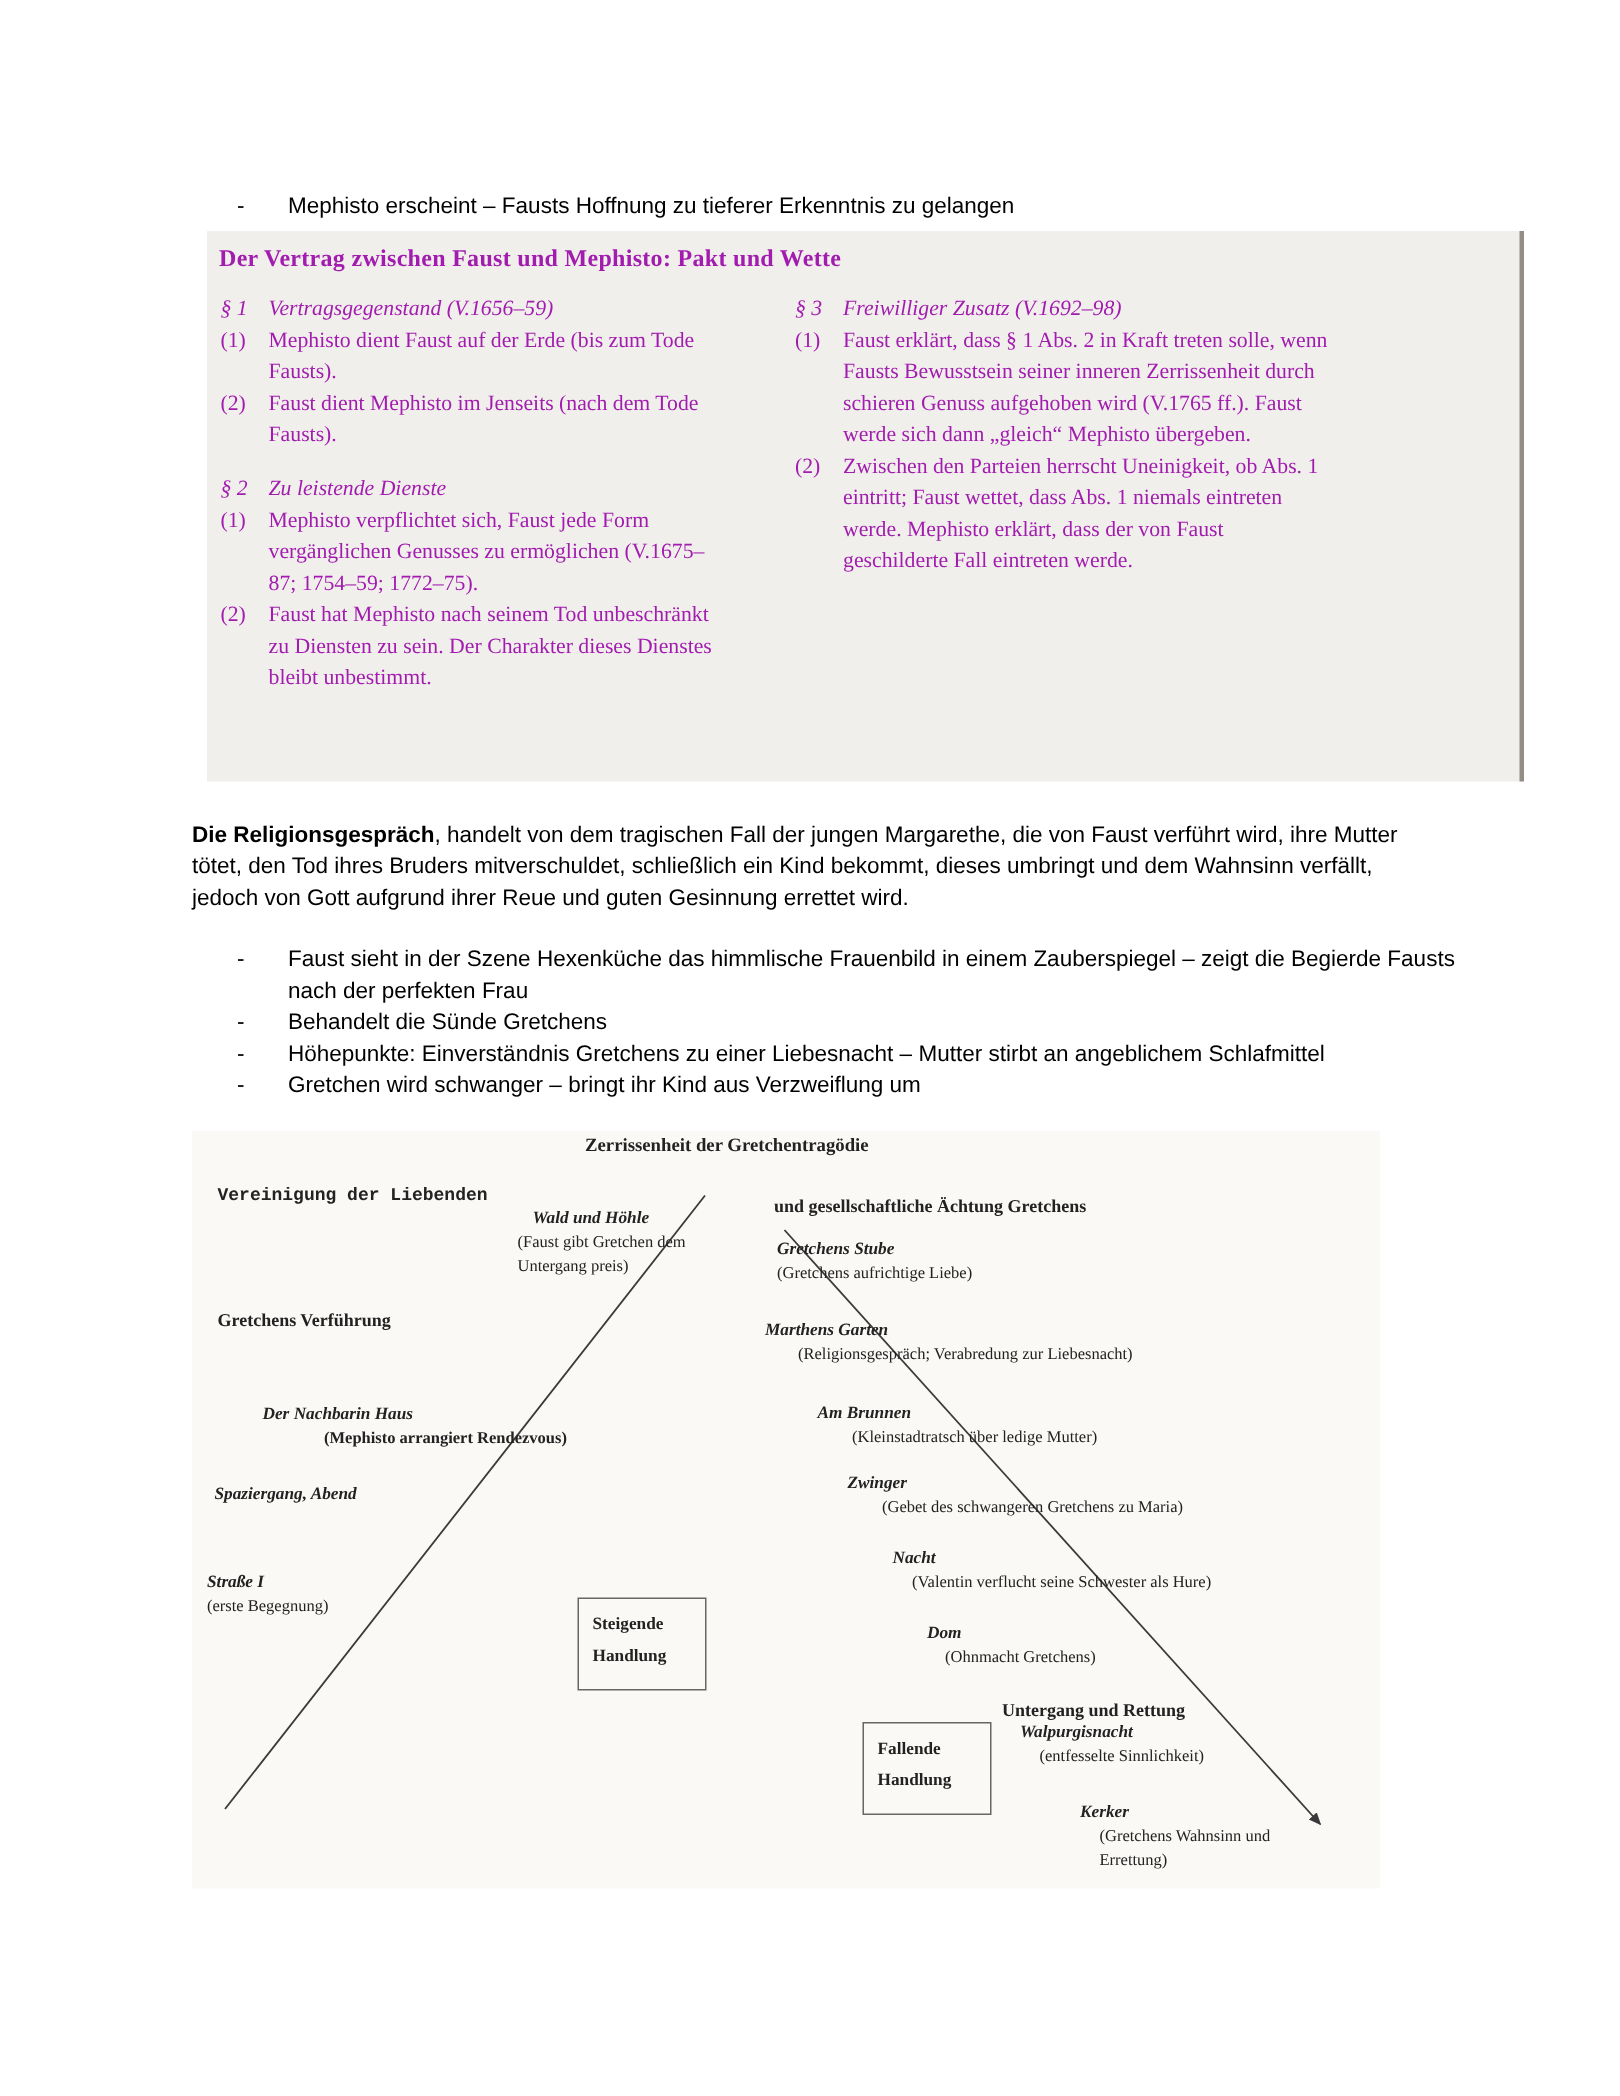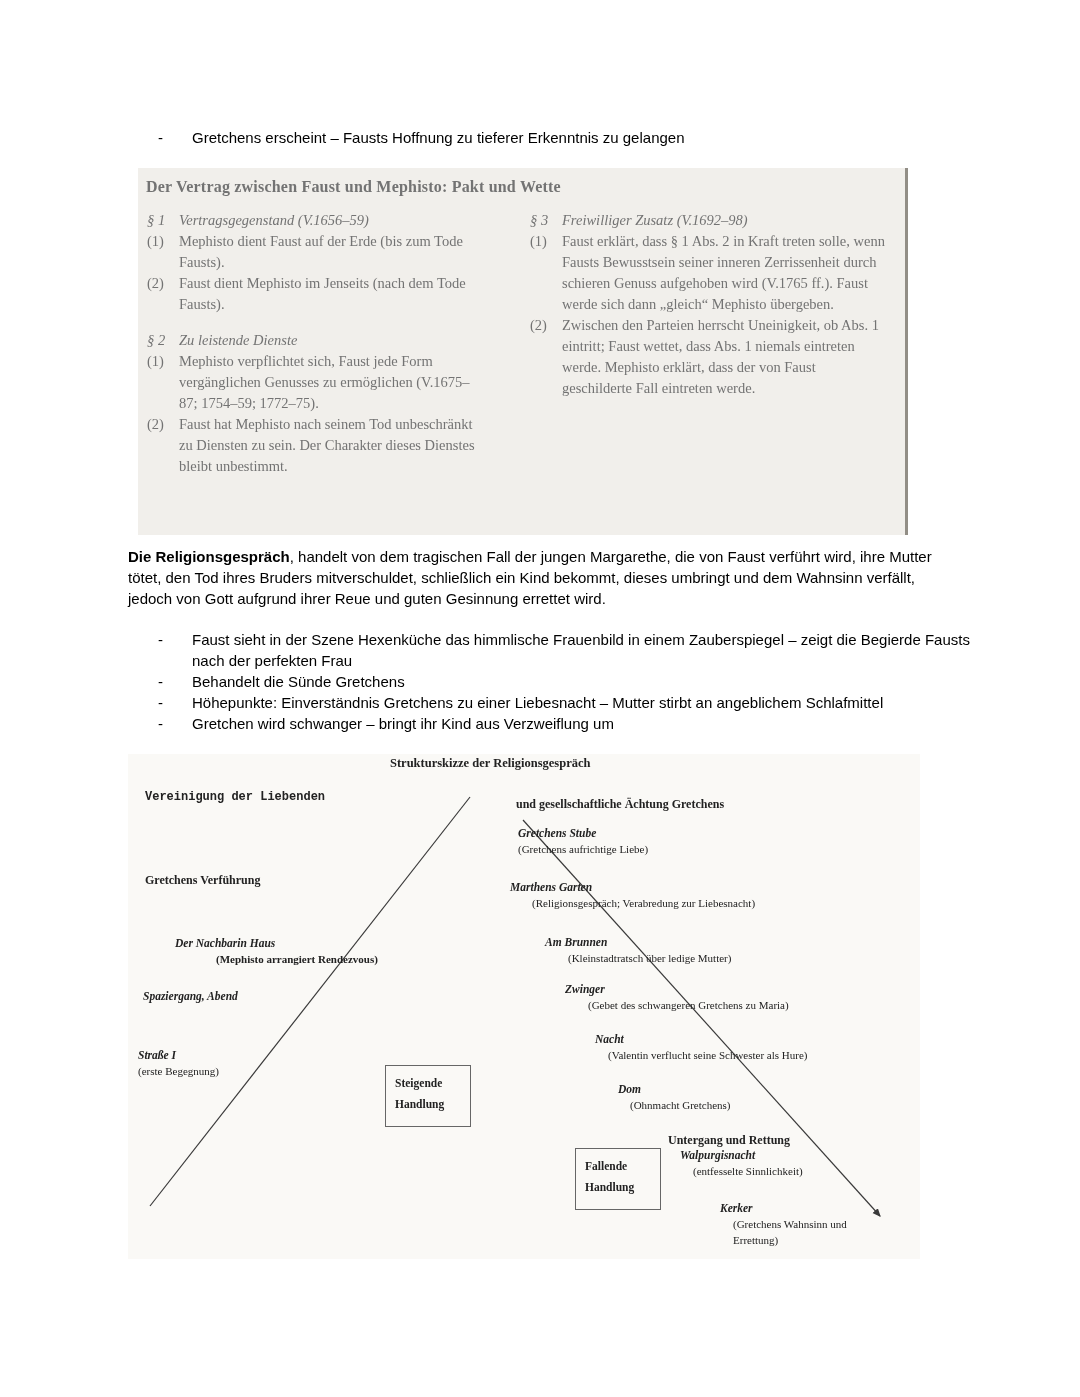--- a/index.html
+++ b/index.html
@@ -5,23 +5,23 @@
   * { margin:0; padding:0; box-sizing:border-box; }
   html,body { background:#ffffff; }
   body { width:1080px; height:1397px; position:relative; font-family:"Liberation Sans", sans-serif; color:#000; }
   .page { position:absolute; left:0; top:0; width:1080px; height:1397px; overflow:hidden; }
 
   
   .top-bullet { position:absolute; left:158px; top:127px; display:flex; font-size:15px; line-height:21px; width:840px; }
   .dash-col { flex:0 0 34px; }
 
   
-  .scan { position:absolute; left:138px; top:168px; width:770px; height:367px;
+  .scan { position:absolute; left:138px; top:154px; width:878px; height:367px;
           background:#f1efeb; border-right:3px solid #928e86;
-          font-family:"Liberation Serif", serif; color:#737373; padding:8px 12px 0 6px; }
+          font-family:"Liberation Serif", serif; color:#a21caf; padding:8px 12px 0 6px; }
   .scan-title { font-size:16px; font-weight:700; margin:2px 0 14px 2px; letter-spacing:0.2px; }
   .scan-cols { display:flex; gap:48px; }
   .scan-col { font-size:14.5px; line-height:21px; }
   .scan-col.left { width:335px; margin-left:3px; }
   .scan-col.right { width:355px; }
   .s-row { display:flex; }
   .s-m { flex:0 0 32px; }
   .s-t { flex:1; }
   .s-head { font-style:italic; }
   .gap { margin-top:15px; }
@@ -45,21 +45,21 @@
   .hbox { position:absolute; border:1.3px solid #666; width:86px; height:62px;
           padding:7px 6px 0 9px; font-weight:700; font-size:11.5px; line-height:21px; }
 </style>
 </head>
 <body>
 
 <div class="page">
 
   <div class="top-bullet">
     <span class="dash-col">-</span>
-    <span class="txt">Gretchens erscheint – Fausts Hoffnung zu tieferer Erkenntnis zu gelangen</span>
+    <span class="txt">Mephisto erscheint – Fausts Hoffnung zu tieferer Erkenntnis zu gelangen</span>
   </div>
 
   <div class="scan">
     <div class="scan-title">Der Vertrag zwischen Faust und Mephisto: Pakt und Wette</div>
     <div class="scan-cols">
       <div class="scan-col left">
         <p class="s-row s-head">
           <span class="s-m">§ 1</span>
           <span class="s-t">Vertragsgegenstand (V.1656–59)</span>
         </p>
@@ -126,27 +126,31 @@
     <svg class="dg-svg" viewBox="0 0 792 505">
       <defs>
         <marker id="arr" markerWidth="9" markerHeight="9" refX="6" refY="3" orient="auto">
           <path d="M0,0 L7,3 L0,6 z" fill="#3a3a3a"></path>
         </marker>
       </defs>
       <line x1="22" y1="452" x2="342" y2="43" stroke="#3a3a3a" stroke-width="1.2"></line>
       <line x1="395" y1="66" x2="752" y2="462" stroke="#3a3a3a" stroke-width="1.2" marker-end="url(#arr)"></line>
     </svg>
 
-    <div class="dg-title">Strukturskizze der Religionsgespräch</div>
+    <div class="dg-title">Zerrissenheit der Gretchentragödie</div>
 
     <div class="dh" style="left:17px; top:36px;font-family:Liberation Mono, monospace;">Vereinigung der Liebenden</div>
     <div class="dh" style="left:17px; top:119px;">Gretchens Verführung</div>
     <div class="dh" style="left:388px; top:43px;">und gesellschaftliche Ächtung Gretchens</div>
     <div class="dh" style="left:540px; top:379px;">Untergang und Rettung</div>
 
+    <div class="dl" style="left:217px; top:50px; width:160px;">
+      <div class="nm" style="margin-left:10px;">Wald und Höhle</div>
+      <div class="nt">(Faust gibt Gretchen dem Untergang preis)</div>
+    </div>
     <div class="dl" style="left:47px; top:181px;">
       <div class="nm nowrap">Der Nachbarin Haus</div>
       <div class="nt nowrap" style="margin-left:41px;font-weight:bold;">(Mephisto arrangiert Rendezvous)</div>
     </div>
     <div class="dl" style="left:15px; top:234px;">
       <div class="nm nowrap">Spaziergang, Abend</div>
     </div>
     <div class="dl" style="left:10px; top:293px;">
       <div class="nm nowrap">Straße I</div>
       <div class="nt nowrap">(erste Begegnung)</div>

